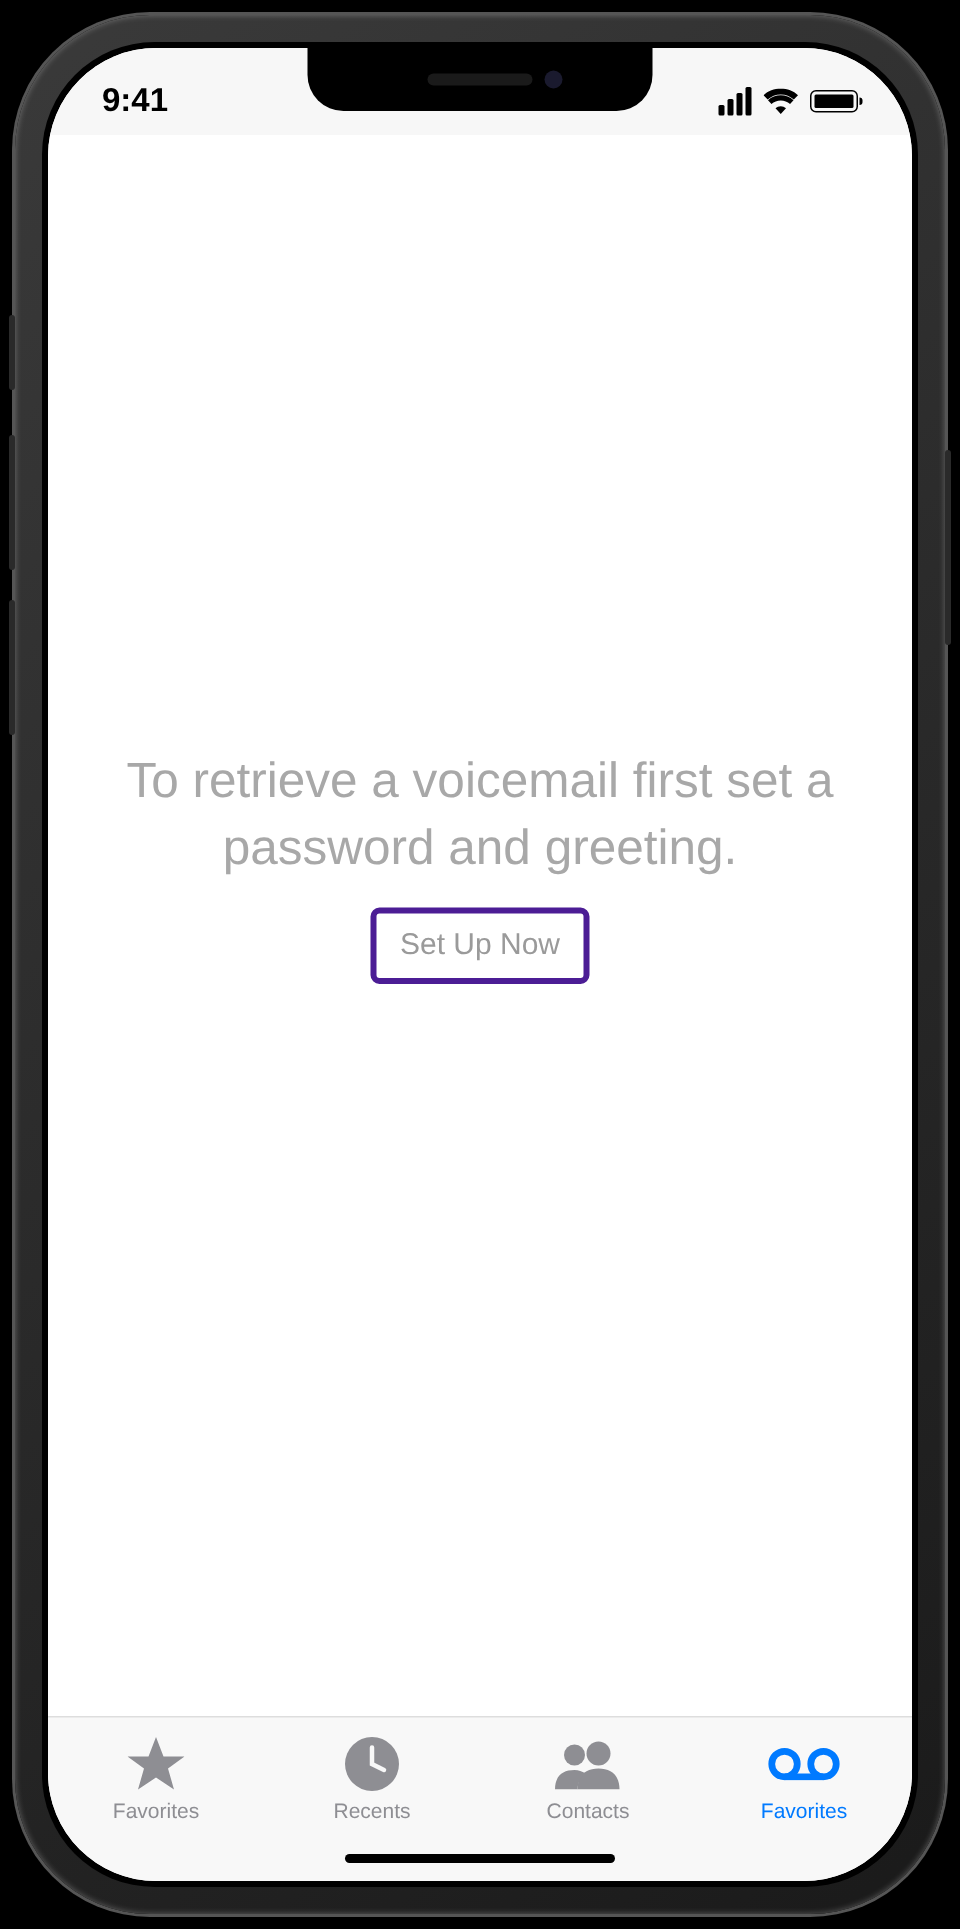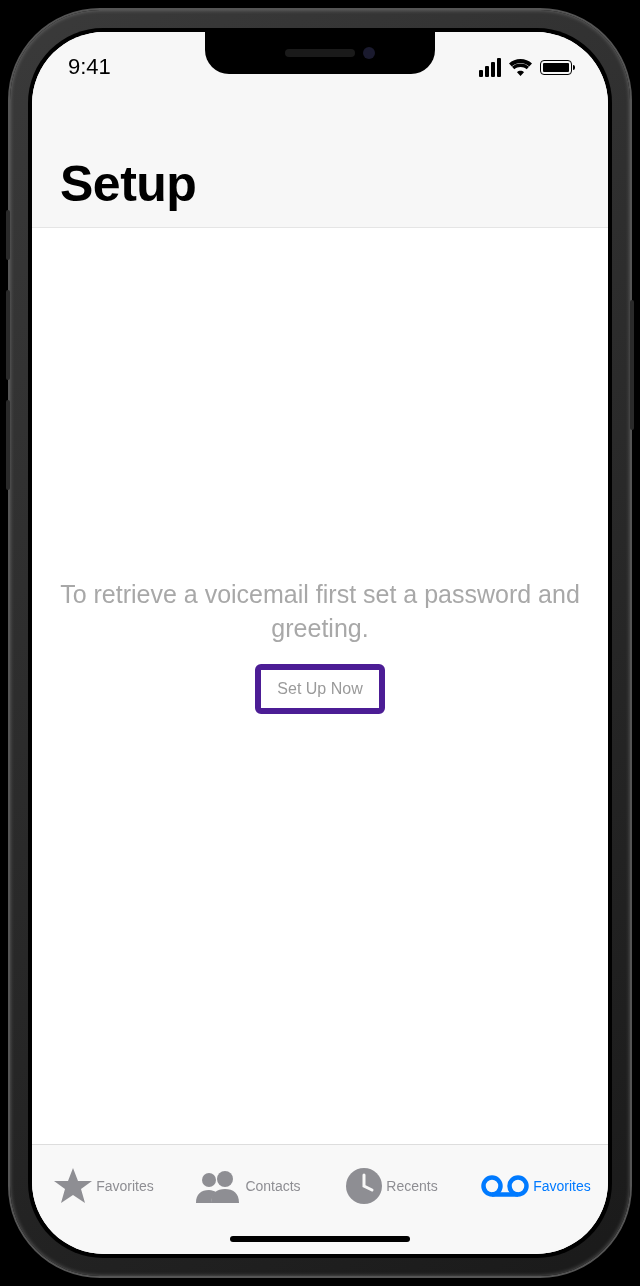--- a/index.html
+++ b/index.html
@@ -81,21 +81,21 @@
       height: 58px;
       background: #f7f7f7;
       display: flex;
       align-items: center;
       justify-content: space-between;
       padding: 0 36px;
       padding-top: 12px;
     }
     .status-time {
       font-size: 22px;
-      font-weight: 400;
+      font-weight: 700;
       color: #000;
     }
     .status-icons {
       display: flex;
       align-items: center;
       gap: 8px;
     }
     .signal-bars {
       display: flex;
       align-items: flex-end;
@@ -149,48 +149,48 @@
     .content {
       flex: 1;
       background: #fff;
       display: flex;
       flex-direction: column;
       align-items: center;
       justify-content: center;
       padding-bottom: 80px;
     }
     .empty-message {
-      font-size: 25px;
+      font-size: 33px;
       line-height: 1.35;
       color: #a8a8a8;
       text-align: center;
       margin-bottom: 18px;
       font-weight: 400;
     }
     .setup-button {
-      border: 6px solid #4c1d95;
+      border: 4px solid #4c1d95;
       background: #fff;
       color: #9a9a9a;
-      font-size: 16px;
+      font-size: 20px;
       padding: 10px 16px;
       border-radius: 6px;
       font-family: inherit;
       cursor: pointer;
     }
     .tab-bar {
       height: 110px;
       background: #f8f8f8;
       border-top: 1px solid #ddd;
       display: flex;
       padding-bottom: 28px;
     }
     .tab-item {
       flex: 1;
       display: flex;
-      flex-direction: row;
+      flex-direction: column;
       align-items: center;
       justify-content: center;
       gap: 4px;
       cursor: pointer;
       color: #8e8e93;
     }
     .tab-item.active { color: #007aff; }
     .tab-icon {
       height: 38px;
       display: flex;
@@ -254,62 +254,59 @@
             <svg width="23" height="17" viewBox="0 0 23 17">
               <path d="M11.5 17 L8 13.2 C9 12.3 10.2 11.8 11.5 11.8 C12.8 11.8 14 12.3 15 13.2 Z M5.3 10.3 L3 7.8 C5.3 5.7 8.3 4.5 11.5 4.5 C14.7 4.5 17.7 5.7 20 7.8 L17.7 10.3 C16 8.8 13.8 8 11.5 8 C9.2 8 7 8.8 5.3 10.3 Z M0.5 5 L0 4.5 C3 1.6 7.1 0 11.5 0 C15.9 0 20 1.6 23 4.5 L22.5 5 L20.2 7.4 C17.9 5.3 14.8 4 11.5 4 C8.2 4 5.1 5.3 2.8 7.4 Z" fill="#000"></path>
             </svg>
           </div>
           <div class="battery">
             <div class="battery-fill"></div>
           </div>
         </div>
       </div>
 
-      <div class="header">
-        <h1 class="page-title">Setup</h1>
-      </div>
 
       <div class="content">
         <div class="empty-message">To retrieve a voicemail first set a password and greeting.</div>
         <button class="setup-button">Set Up Now</button>
       </div>
 
       <div class="tab-bar">
 
         <div class="tab-item">
           <div class="tab-icon">
             <svg width="38" height="36" viewBox="0 0 38 36">
                 <path fill="currentColor" d="M19 0 L24 13 L38 13 L27 21 L31 35 L19 27 L7 35 L11 21 L0 13 L14 13 Z"></path>
               </svg>
           </div>
           <div class="tab-label">Favorites</div>
+        </div>
+
+        <div class="tab-item">
+          <div class="tab-icon">
+            <svg width="36" height="36" viewBox="0 0 36 36">
+                <circle cx="18" cy="18" r="18" fill="currentColor"></circle>
+                <path d="M18 7 L18 18 L26 22" stroke="#f8f8f8" stroke-width="3" fill="none" stroke-linecap="round"></path>
+              </svg>
+          </div>
+          <div class="tab-label">Recents</div>
         </div>
 
         <div class="tab-item">
           <div class="tab-icon">
             <svg width="46" height="34" viewBox="0 0 46 34">
               <circle cx="30" cy="10" r="8" fill="currentColor"></circle>
               <path d="M16 34 C16 24 22 20 30 20 C38 20 44 24 44 34 Z" fill="currentColor"></path>
               <circle cx="14" cy="11" r="7" fill="currentColor"></circle>
               <path d="M1 34 C1 25 6 21 14 21 C17 21 19 22 21 23 C18 26 16 30 16 34 Z" fill="currentColor"></path>
             </svg>
           </div>
           <div class="tab-label">Contacts</div>
         </div>
 
-        <div class="tab-item">
-          <div class="tab-icon">
-            <svg width="36" height="36" viewBox="0 0 36 36">
-                <circle cx="18" cy="18" r="18" fill="currentColor"></circle>
-                <path d="M18 7 L18 18 L26 22" stroke="#f8f8f8" stroke-width="3" fill="none" stroke-linecap="round"></path>
-              </svg>
-          </div>
-          <div class="tab-label">Recents</div>
-        </div>
-
 
         <div class="tab-item active">
           <div class="tab-icon">
             <svg width="48" height="22" viewBox="0 0 48 22">
               <circle cx="11" cy="11" r="8.5" stroke="currentColor" stroke-width="4.5" fill="none"></circle>
               <circle cx="37" cy="11" r="8.5" stroke="currentColor" stroke-width="4.5" fill="none"></circle>
               <line x1="11" y1="19.5" x2="37" y2="19.5" stroke="currentColor" stroke-width="4.5"></line>
             </svg>
           </div>
           <div class="tab-label">Favorites</div>

